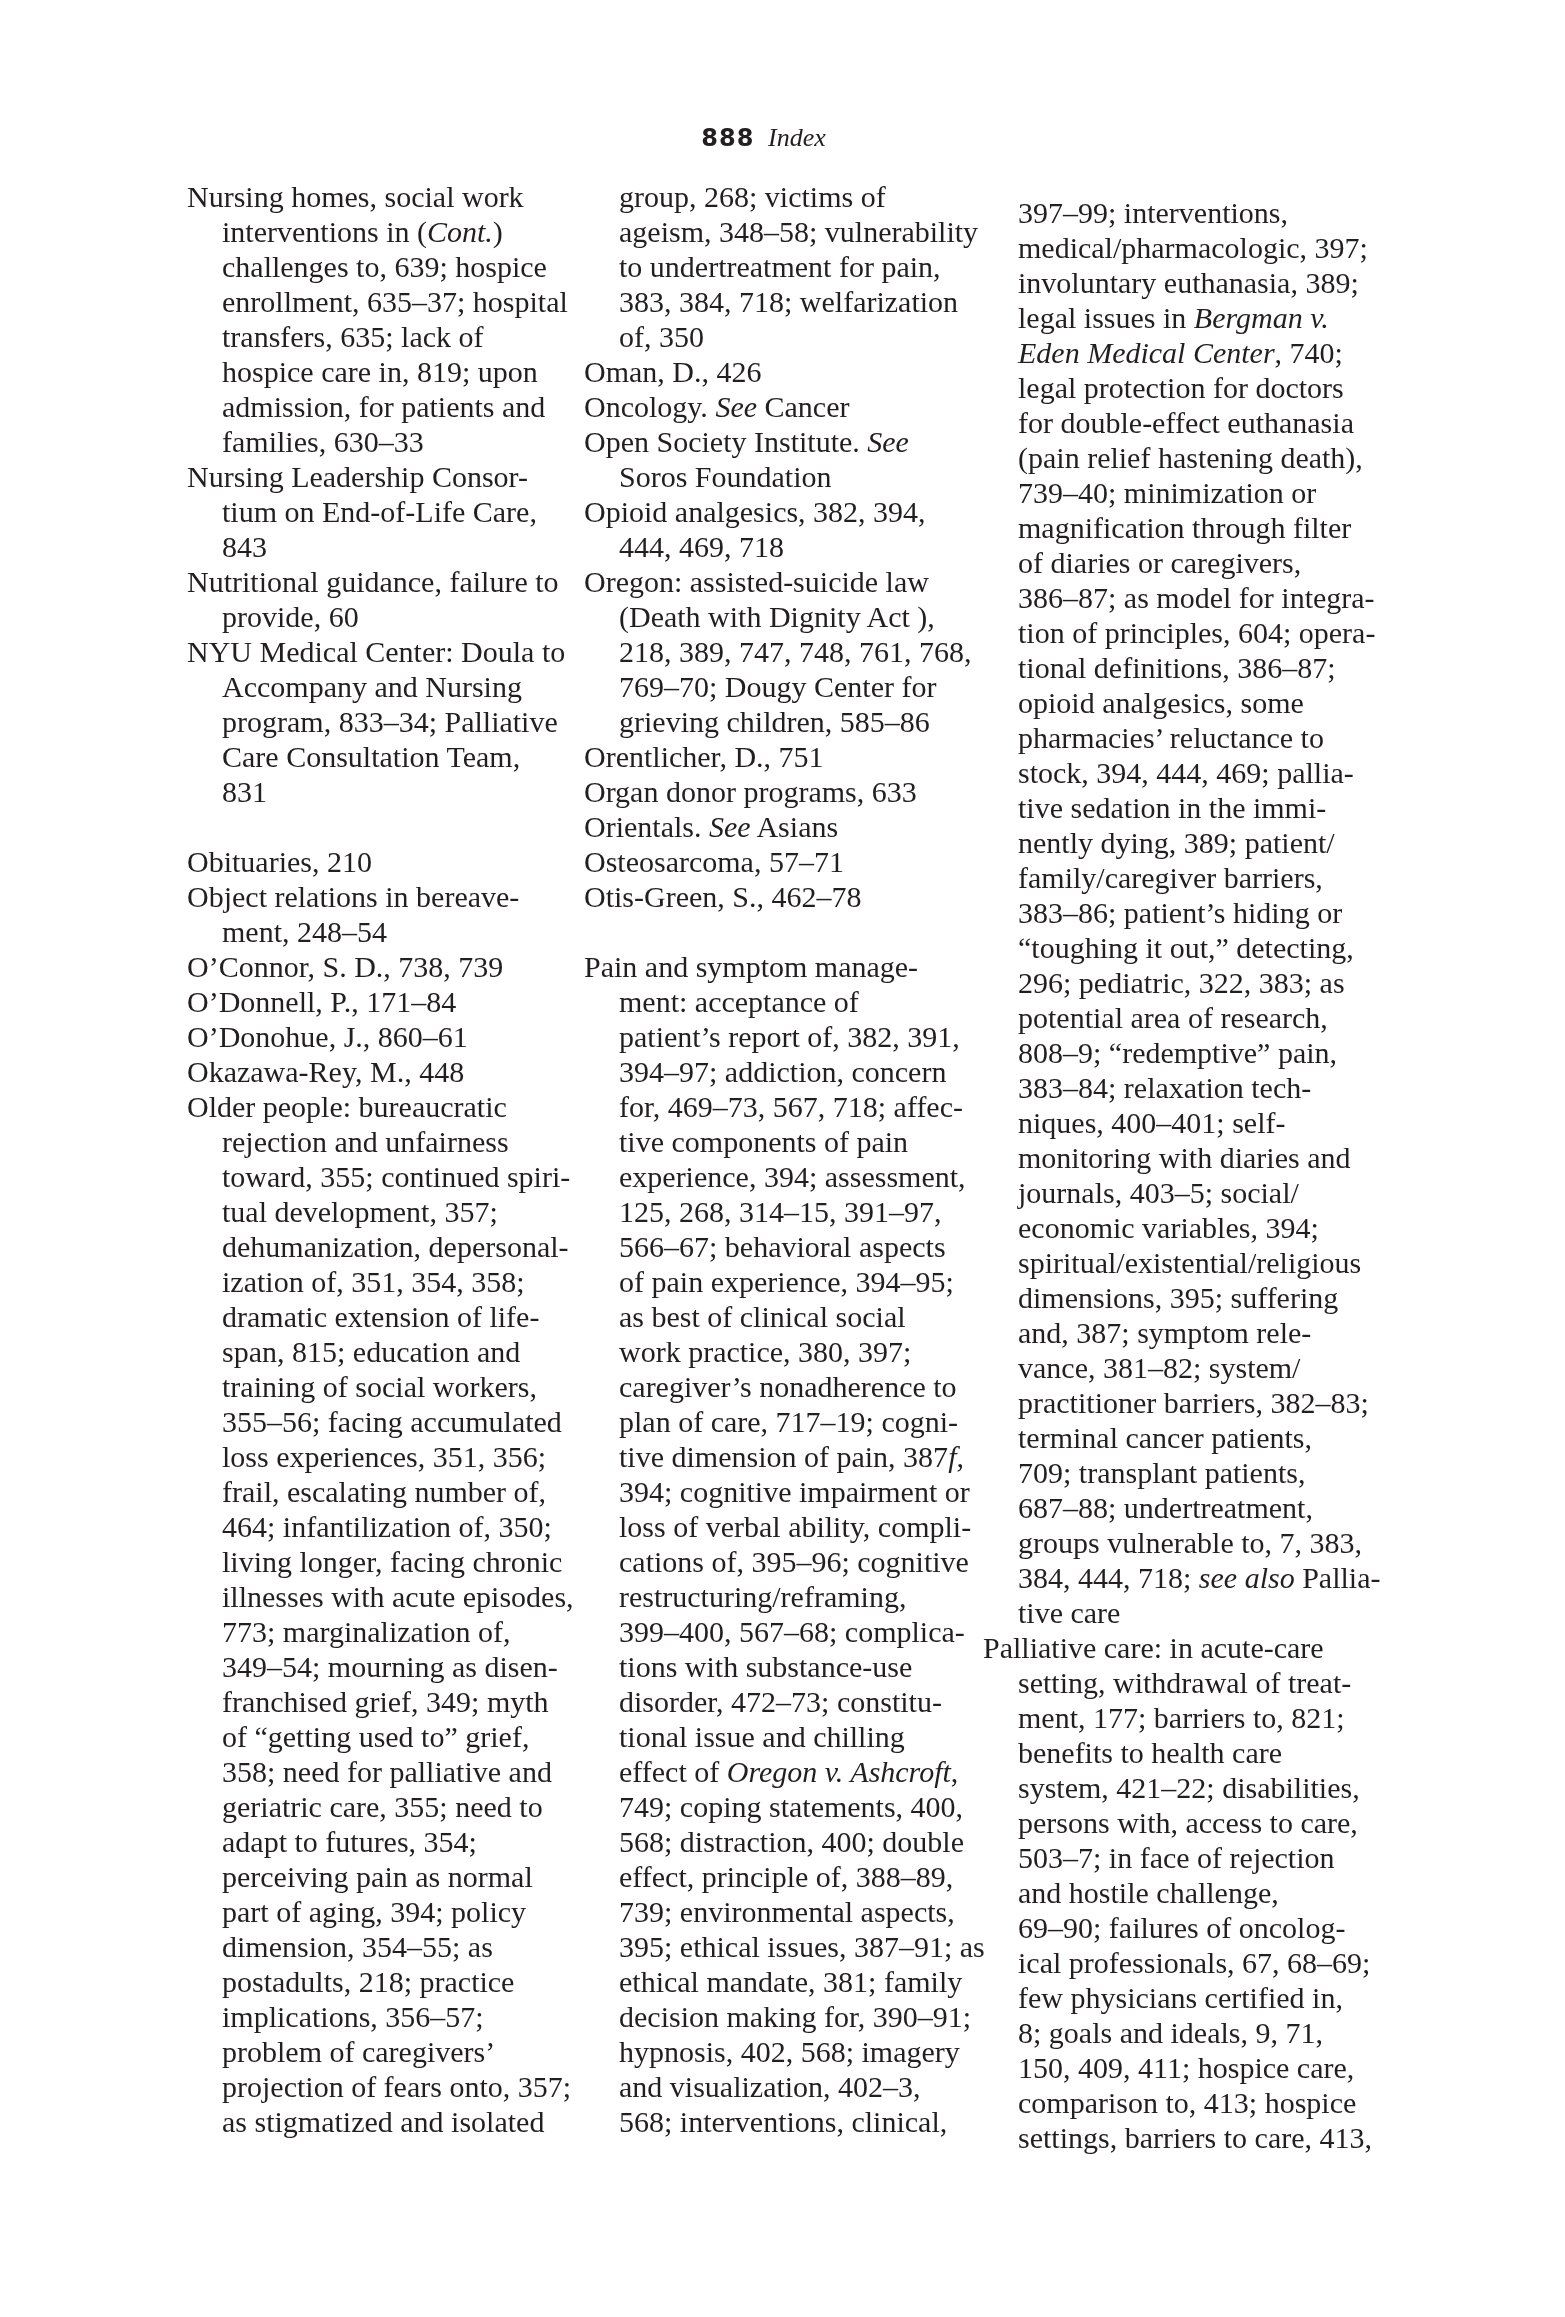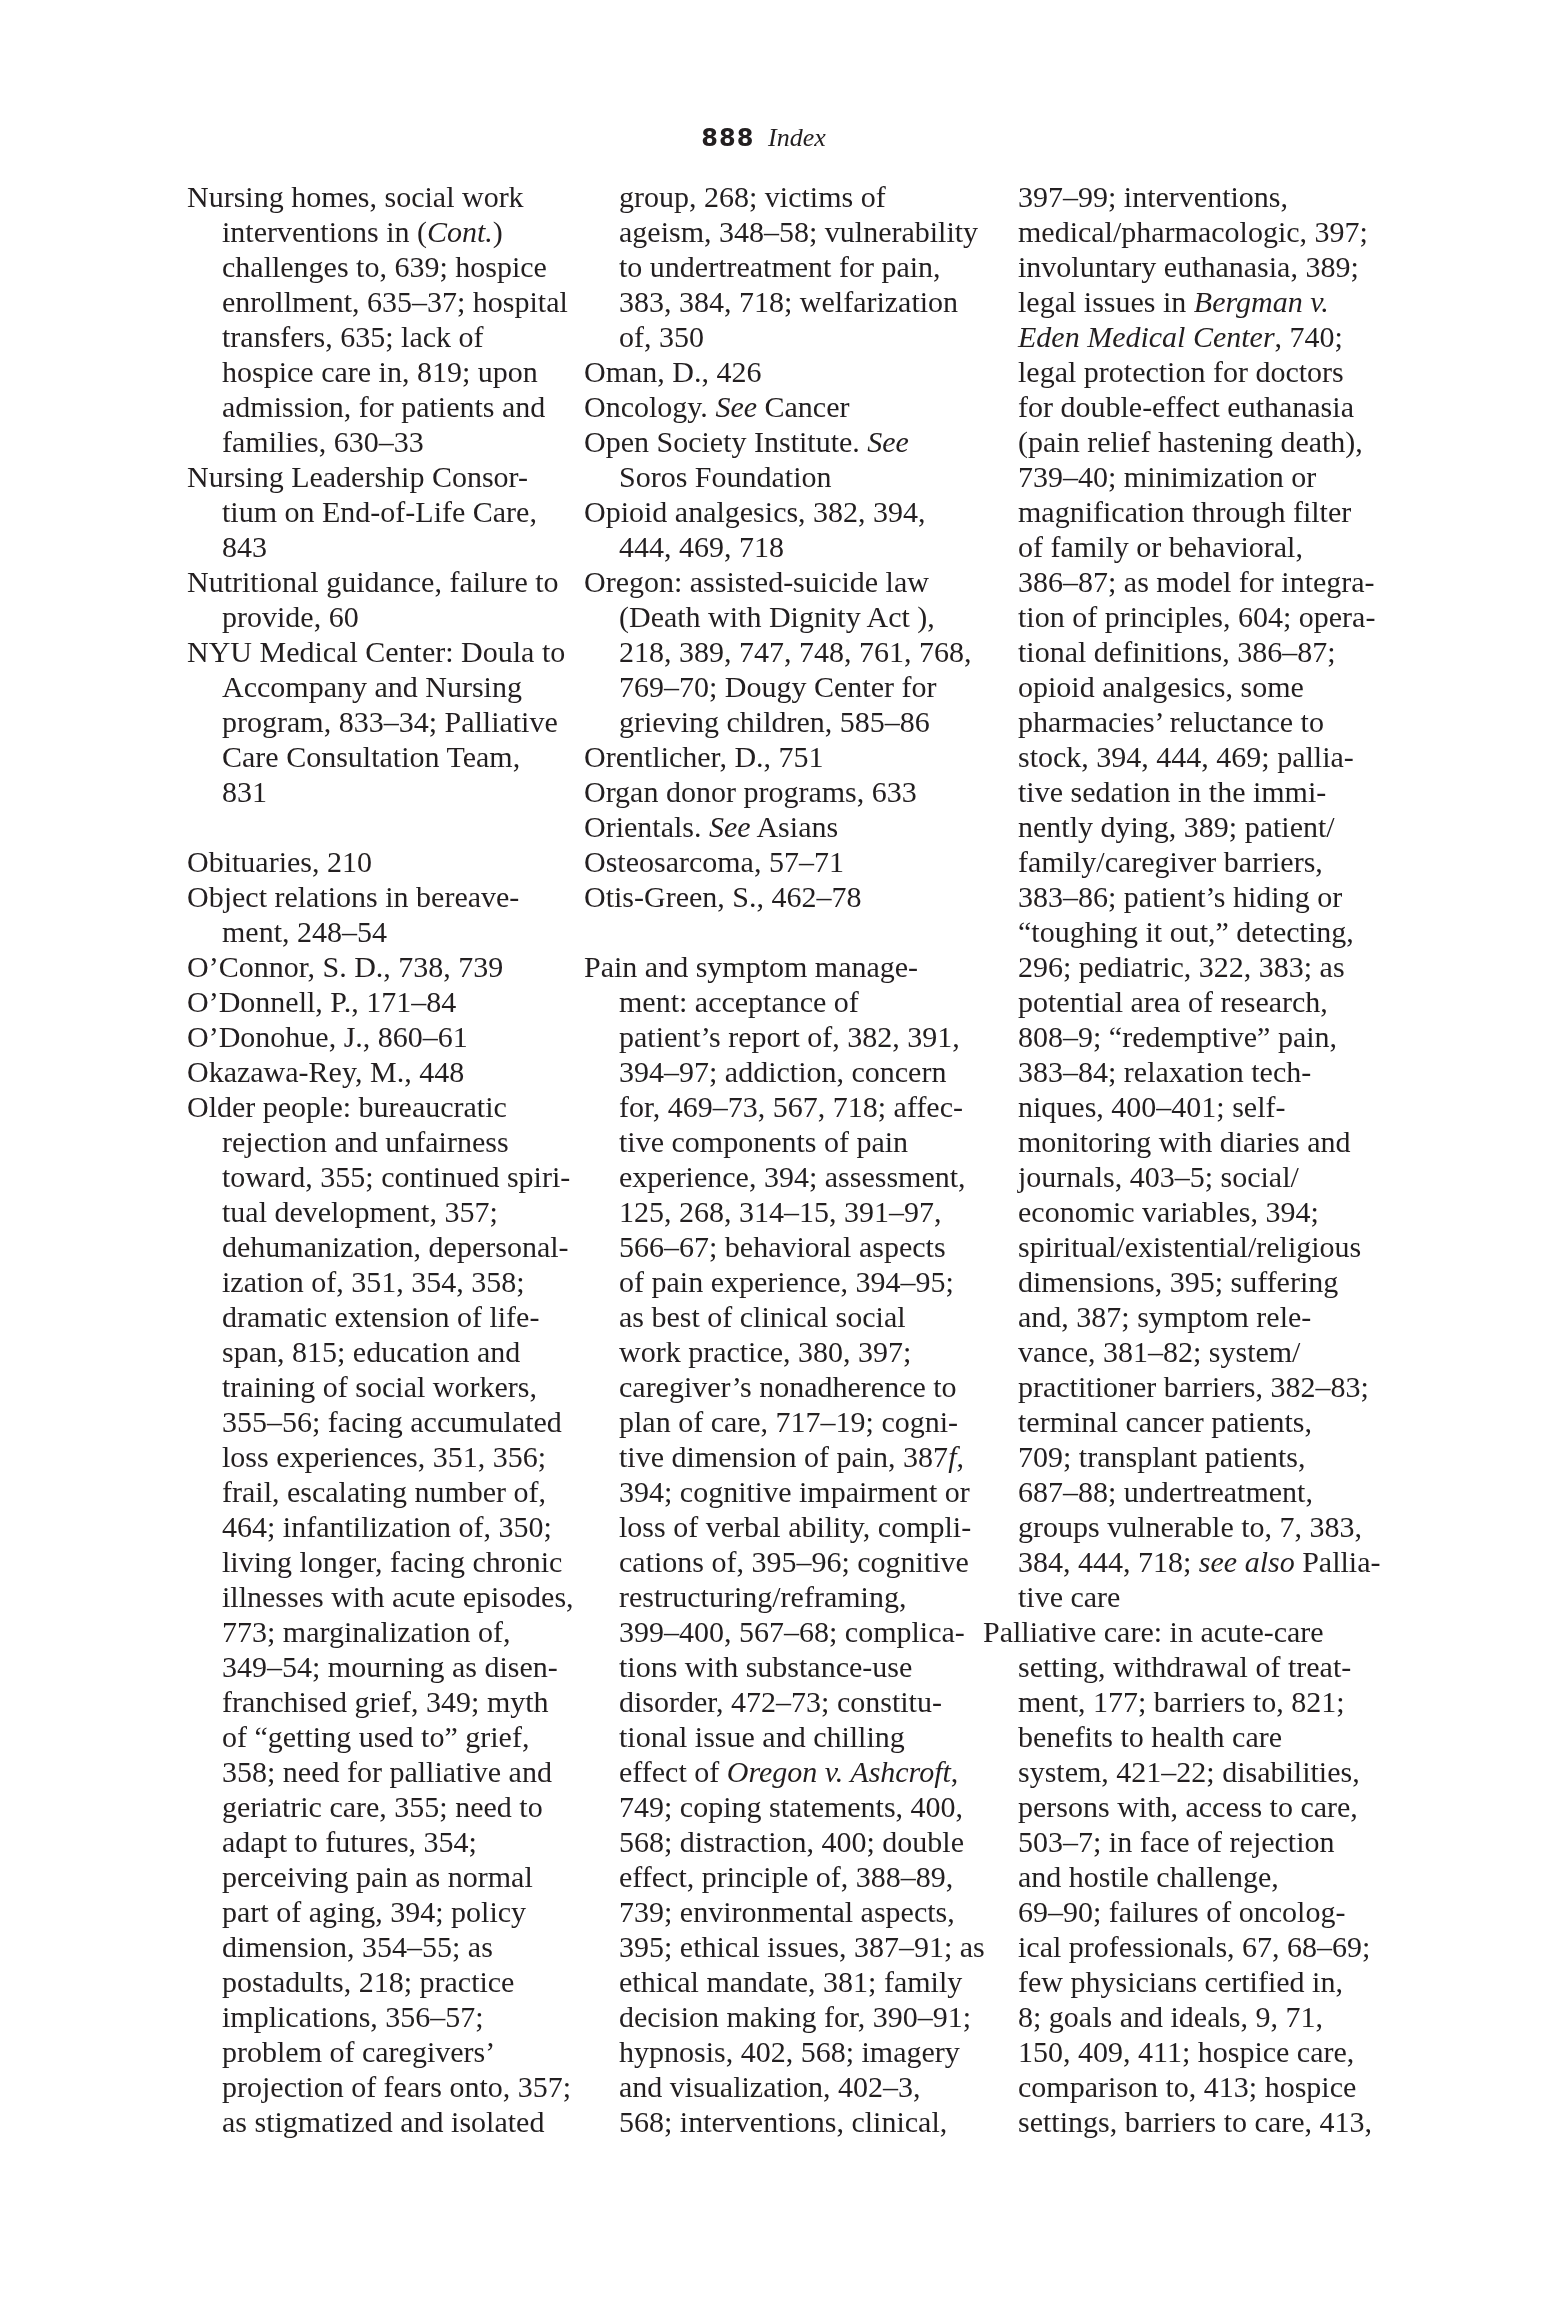--- a/index.html
+++ b/index.html
@@ -14,21 +14,21 @@
     }
     .page-num { font-family: "DejaVu Sans", sans-serif; font-weight: bold; font-size: 24px; letter-spacing: 1px; margin-right: 13.6px; }
     .head-title { font-style: italic; }
     .col {
       position: absolute; top: 179px;
       font-size: 30px; line-height: 35px;
       white-space: nowrap;
     }
     #col-1 { left: 187px; }
     #col-2 { left: 584px; }
-    #col-3 { left: 983px; }
+    #col-3 { left: 983px; margin-top: 16px; }
     .line { display: block; height: 35px; }
     .indent { padding-left: 35px; }
     .gap { display: block; height: 35px; }
     em { }
   </style>
 </head>
 <body>
 
 <div class="running-head">
   <span class="page-num">888</span><span class="head-title">Index</span>
@@ -154,21 +154,21 @@
     <span class="line indent">397–99; interventions,</span>
     <span class="line indent">medical/pharmacologic, 397;</span>
     <span class="line indent">involuntary euthanasia, 389;</span>
     <span class="line indent">legal issues in <em>Bergman v.</em></span>
     <span class="line indent"><em>Eden Medical Center</em>, 740;</span>
     <span class="line indent">legal protection for doctors</span>
     <span class="line indent">for double-effect euthanasia</span>
     <span class="line indent">(pain relief hastening death),</span>
     <span class="line indent">739–40; minimization or</span>
     <span class="line indent">magnification through filter</span>
-    <span class="line indent">of family or behavioral,</span>
+    <span class="line indent">of diaries or caregivers,</span>
     <span class="line indent">386–87; as model for integra-</span>
     <span class="line indent">tion of principles, 604; opera-</span>
     <span class="line indent">tional definitions, 386–87;</span>
     <span class="line indent">opioid analgesics, some</span>
     <span class="line indent">pharmacies’ reluctance to</span>
     <span class="line indent">stock, 394, 444, 469; pallia-</span>
     <span class="line indent">tive sedation in the immi-</span>
     <span class="line indent">nently dying, 389; patient/</span>
     <span class="line indent">family/caregiver barriers,</span>
     <span class="line indent">383–86; patient’s hiding or</span>

